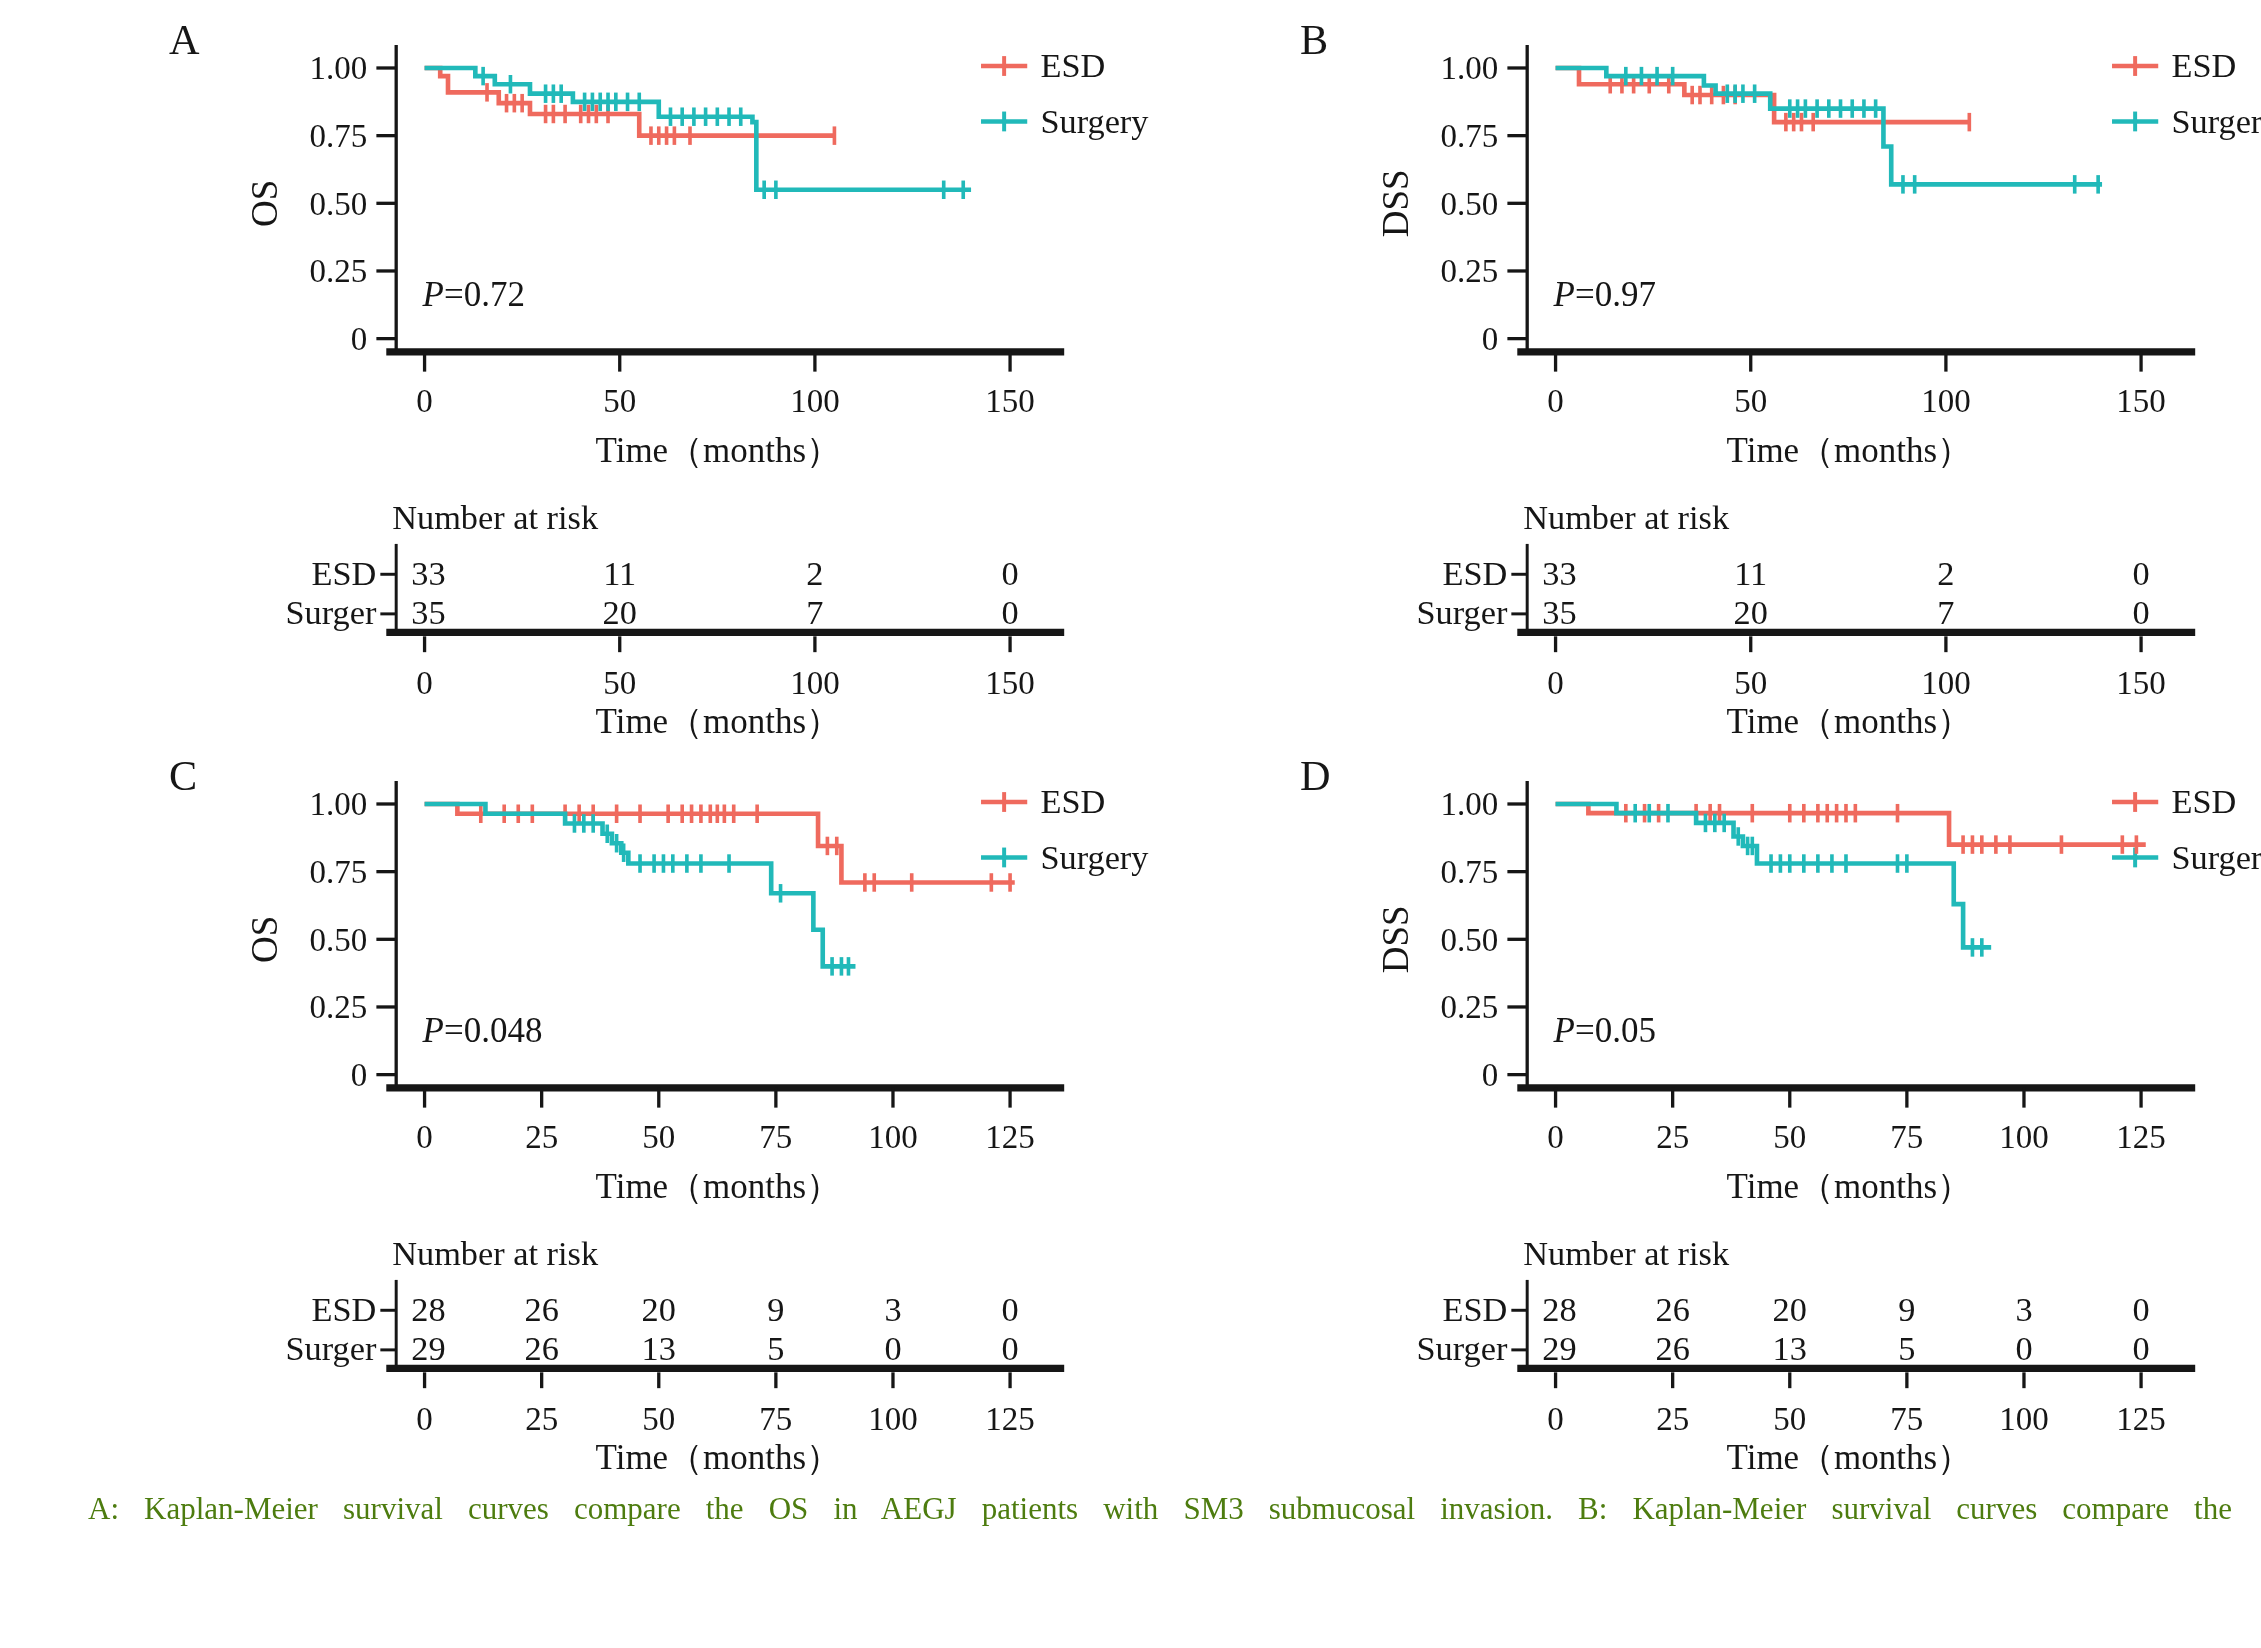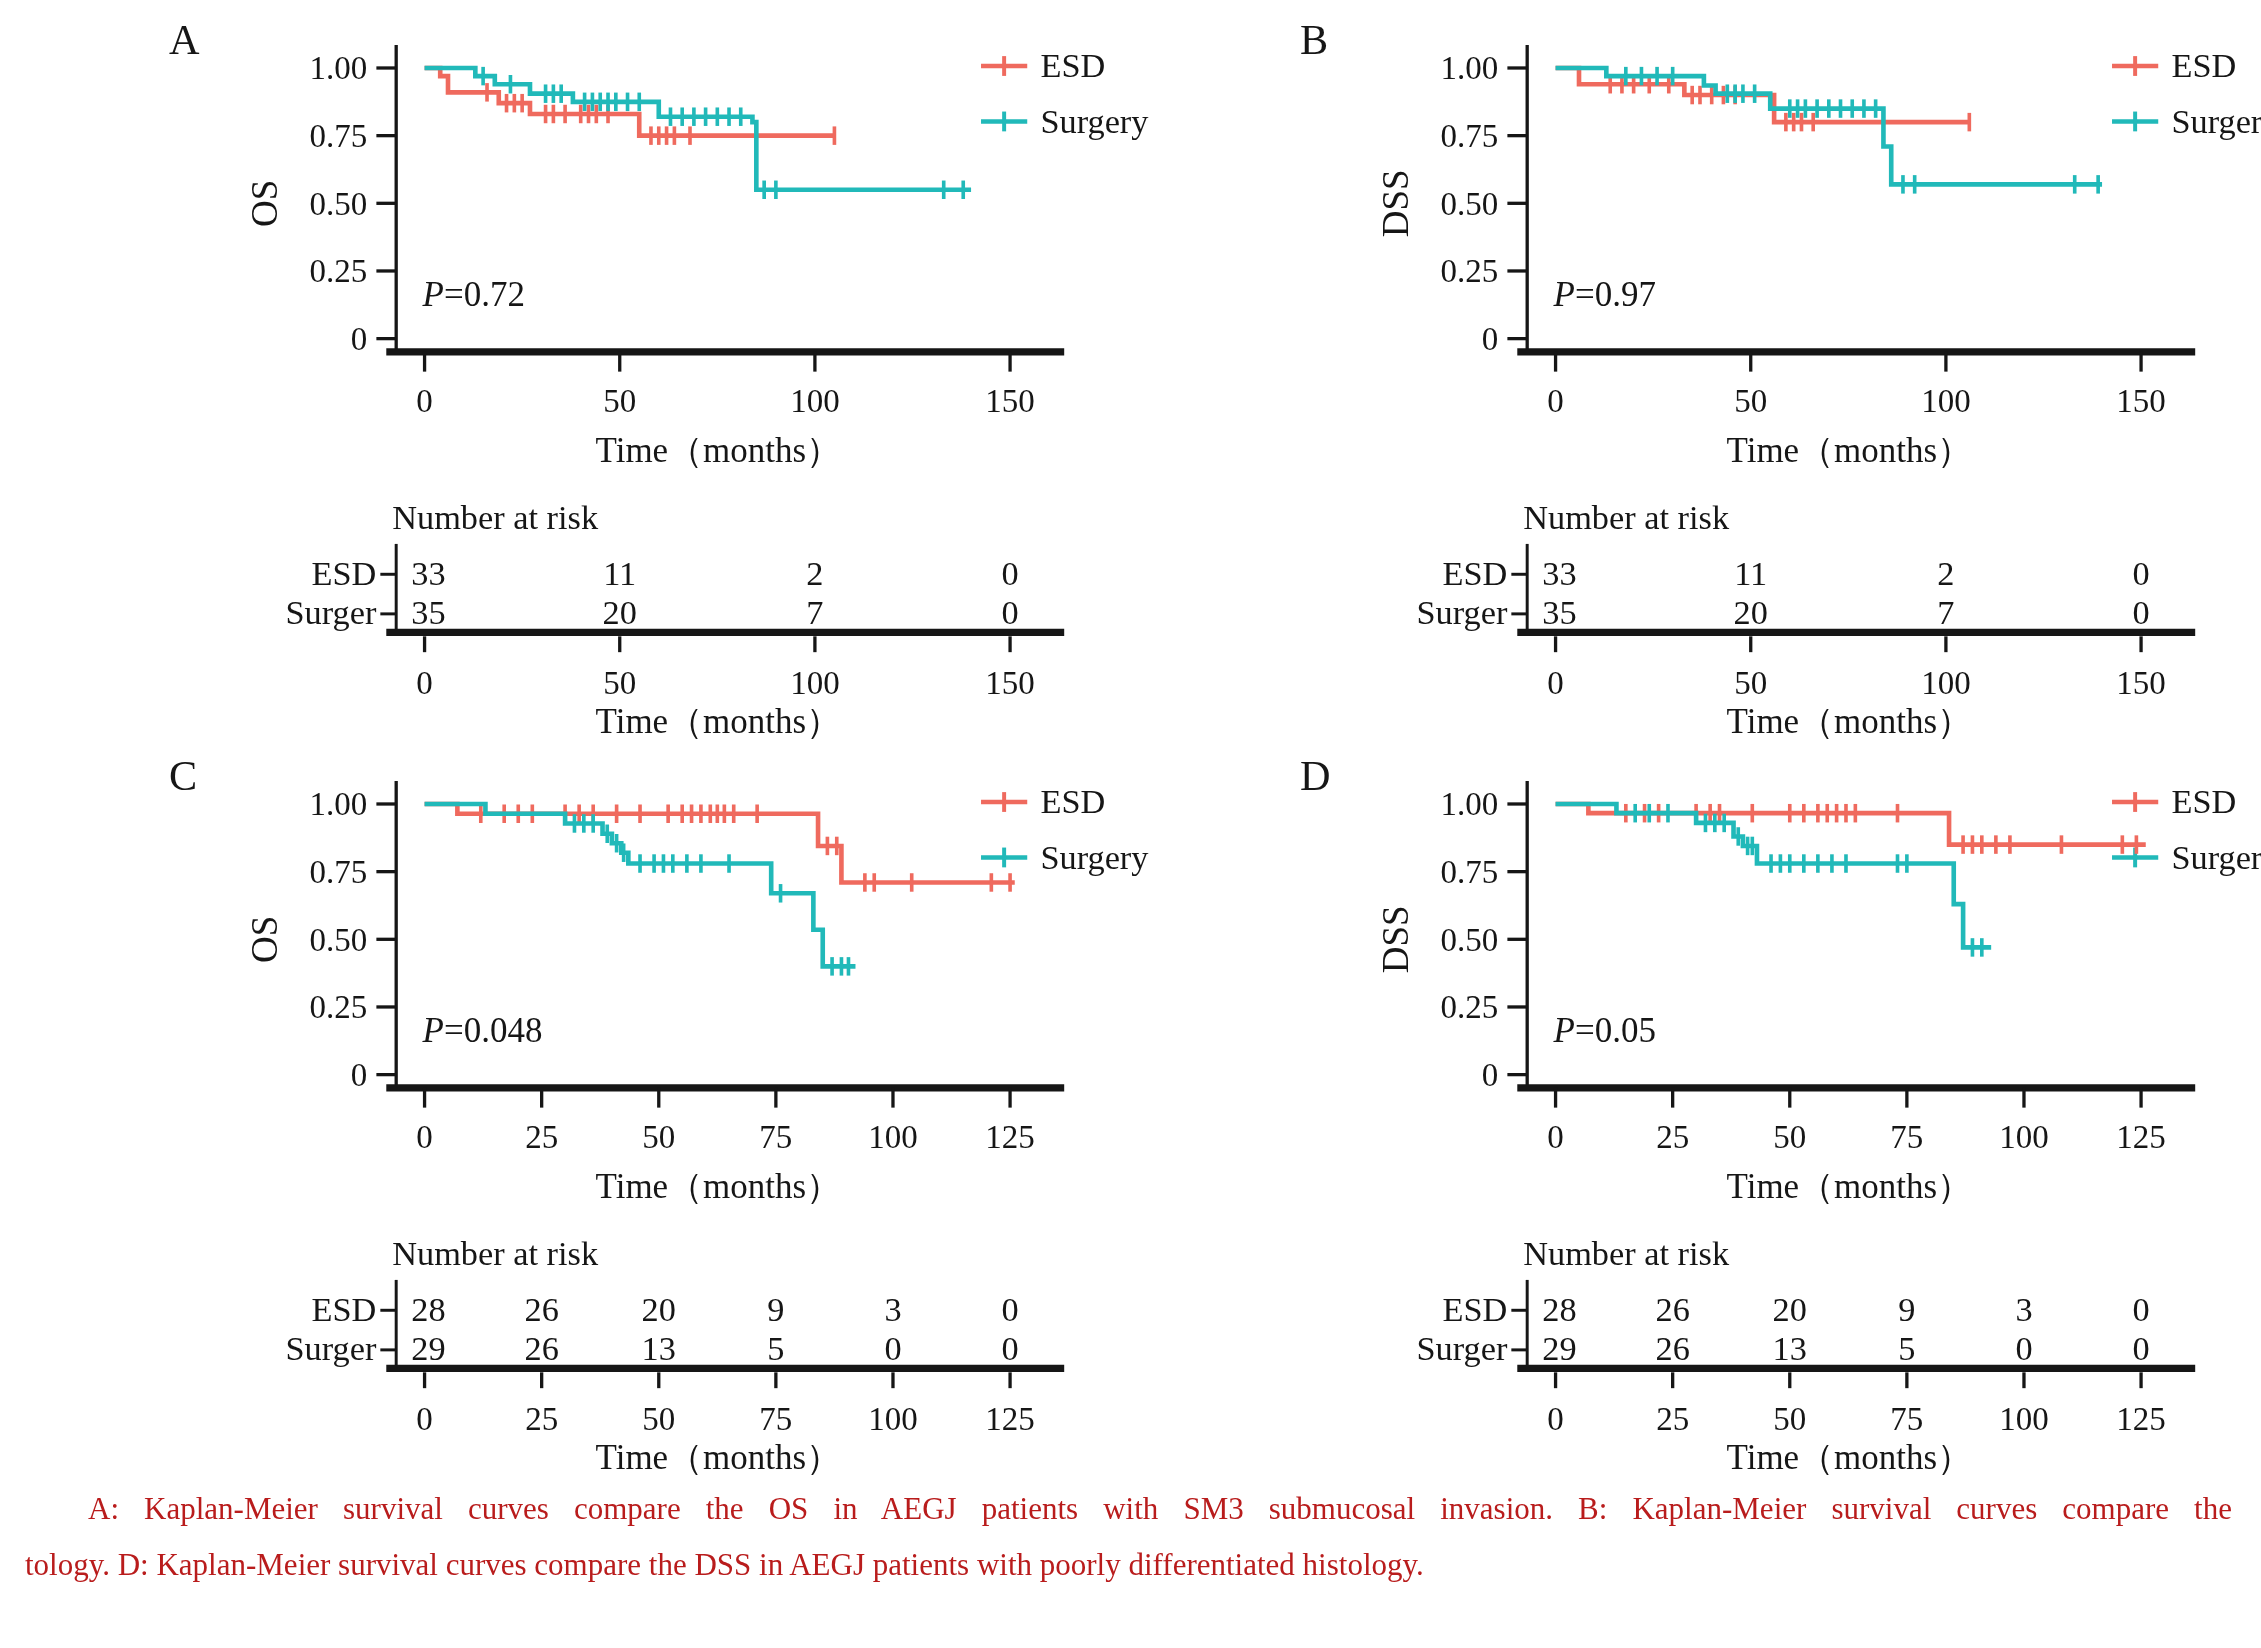--- a/index.html
+++ b/index.html
@@ -1,20 +1,20 @@
 <!DOCTYPE html>
 <html style="font-size:10.6px"><head>
 <meta charset="utf-8">
 <style>
   html,body{margin:0;padding:0;background:#ffffff;}
   body{width:2261px;height:1649px;font-family:"Liberation Serif","DejaVu Serif",serif;color:#161616;}
   .figure{position:relative;width:2261px;height:1649px;overflow:hidden;background:#ffffff;}
   .panels-grid{display:grid;grid-template-columns:1131px 1131px;grid-template-rows:736px 736px;}
   svg.km-panel{display:block;overflow:visible;font-family:"Liberation Serif","DejaVu Serif",serif;}
-  .caption{padding:9.2px 29px 0 25px;font-size:31px;line-height:56px;color:#b91c1c;}
+  .caption{padding:9.2px 29px 0 25px;font-size:31px;line-height:56px;color:#4d7c0f;}
   .caption-line{text-align:justify;text-align-last:justify;}
   .caption-line.first{text-indent:63px;}
   .caption-line.last{text-align:left;text-align-last:left;}
 </style>
 </head>
 <body>
 
 <div class="figure">
   <div class="panels-grid" id="panels">
       <svg viewBox="0 0 1713 1115" width="1131" height="736" class="km-panel">
@@ -454,16 +454,15 @@
           <line x1="1352.6" y1="964" x2="1352.6" y2="988" stroke="#161616" stroke-width="5"></line>
           <text x="1352.6" y="1052" font-size="50" text-anchor="middle" fill="#161616">100</text>
           <line x1="1530" y1="964" x2="1530" y2="988" stroke="#161616" stroke-width="5"></line>
           <text x="1530" y="1052" font-size="50" text-anchor="middle" fill="#161616">125</text>
           <text x="1088" y="1110" font-size="53" text-anchor="middle" fill="#161616">Time（months）</text>
         </g>
       </svg>
     </div>
   <div class="caption">
     <div class="caption-line first">A: Kaplan-Meier survival curves compare the OS in AEGJ patients with SM3 submucosal invasion. B: Kaplan-Meier survival curves compare the</div>
-    <div class="caption-line last">tology. D: Kaplan-Meier survival curves compare the DSS in AEGJ patients with poorly differentiated histology.</div>
   </div>
 </div>
 
 
 </body></html>

